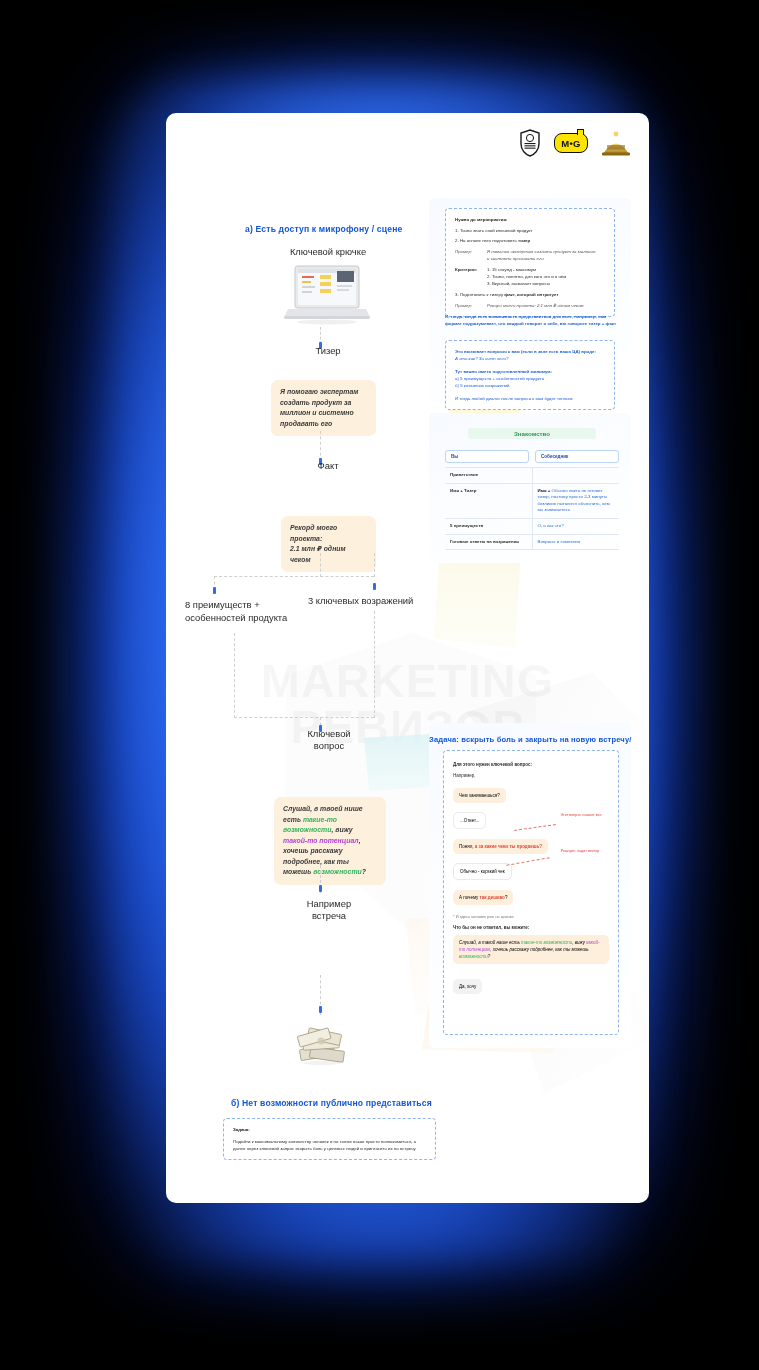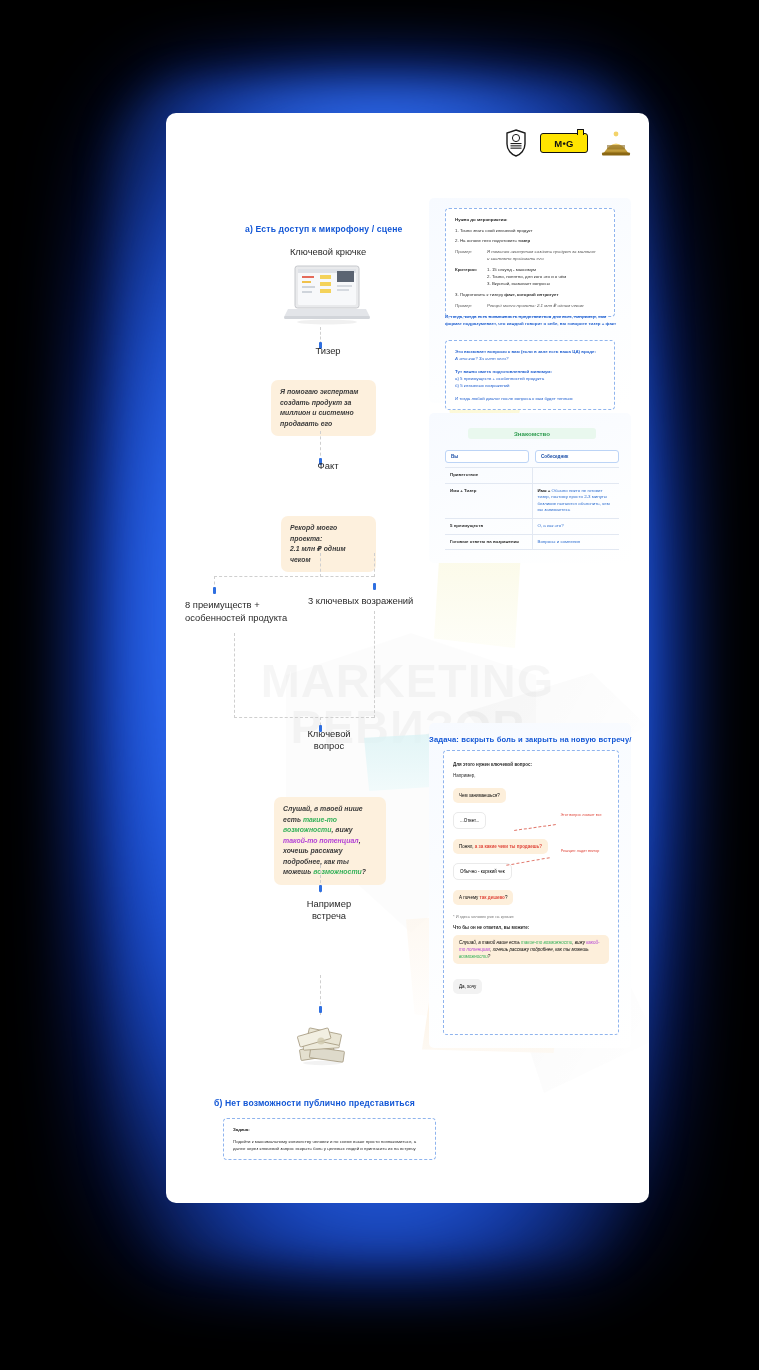--- a/index.html
+++ b/index.html
@@ -96,41 +96,41 @@
      background: linear-gradient(120deg,rgba(0,0,0,.025),rgba(0,0,0,0));
      clip-path: polygon(10% 20%,80% 0,100% 55%,30% 100%); }
 
   
   .logos {
     position: absolute; right: 18px; top: 16px;
     display: flex; align-items: center; gap: 13px;
   }
   .logo-shield { width: 22px; height: 28px; }
   .logo-mg {
-    width: 48px; height: 20px; background: #FFE400;
-    border: 1.6px solid #111; border-radius: 3px;
+    width: 34px; height: 20px; background: #FFE400;
+    border: 1.6px solid #111; border-radius: 8px;
     display: flex; align-items: center; justify-content: center;
     font-size: 9.5px; font-weight: 800; color: #111; letter-spacing: .3px;
     position: relative;
   }
   .logo-mg::after{
     content:""; position:absolute; right:3px; top:-5px;
     width:5px; height:5px; background:#FFE400; border:1.4px solid #111;
     border-bottom:none; border-radius:1px 1px 0 0;
   }
   .logo-gold { width: 30px; height: 26px; }
 
   
   .sec-title {
     position: absolute;
     font-size: 8.6px; font-weight: 700; color: #1357d6;
     letter-spacing: .15px;
   }
   #title-a { left: 79px; top: 96px; margin-top: 15px; }
-  #title-b { left: 48px; top: 985px; }
+  #title-b { left: 65px; top: 985px; }
   #title-task { left: 263px; top: 622px; font-size: 7.6px; }
 
   
   .flow-label {
     position: absolute; text-align: center;
     font-size: 9.4px; color: #2a2a2a; line-height: 13px;
     white-space: pre-line;
   }
   #lbl-product { left: 62px; top: 132px; width: 200px; }
   #lbl-teaser  { left: 112px; top: 231px; width: 100px; }

